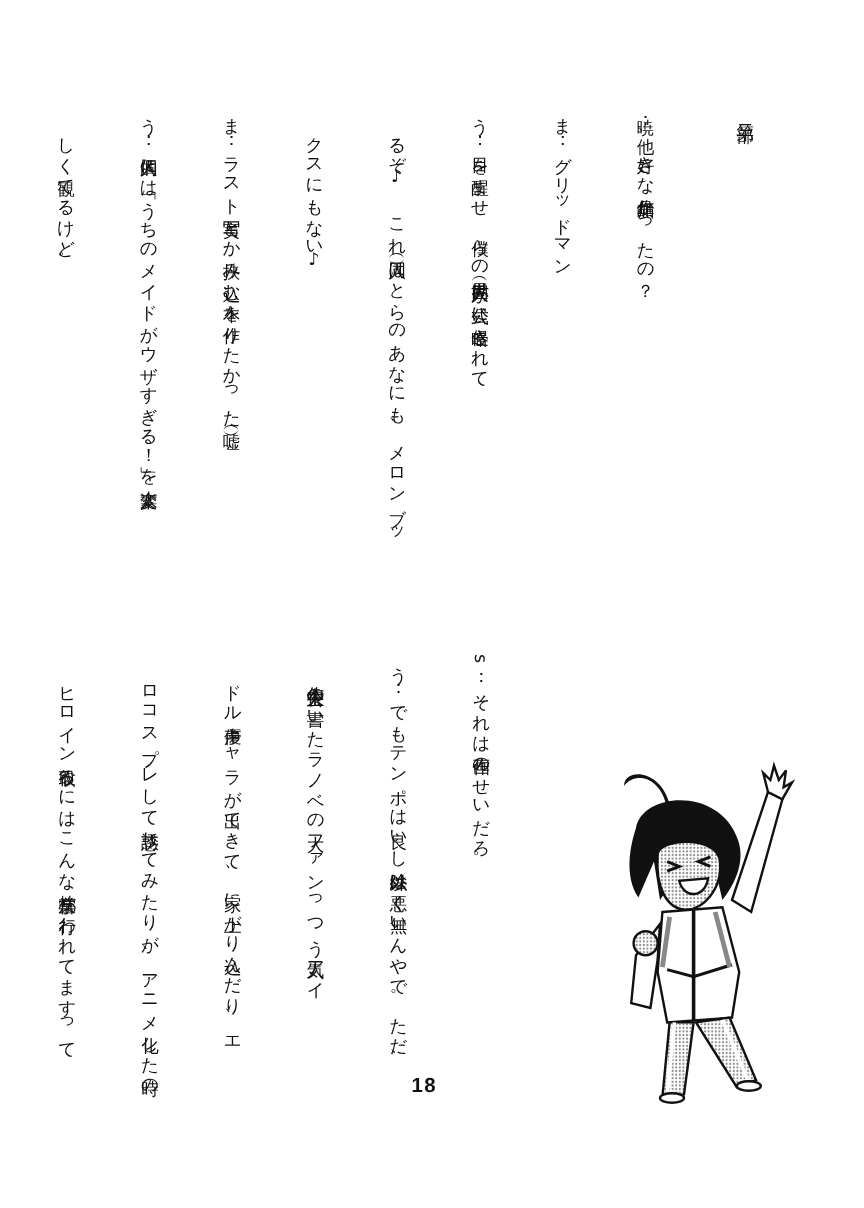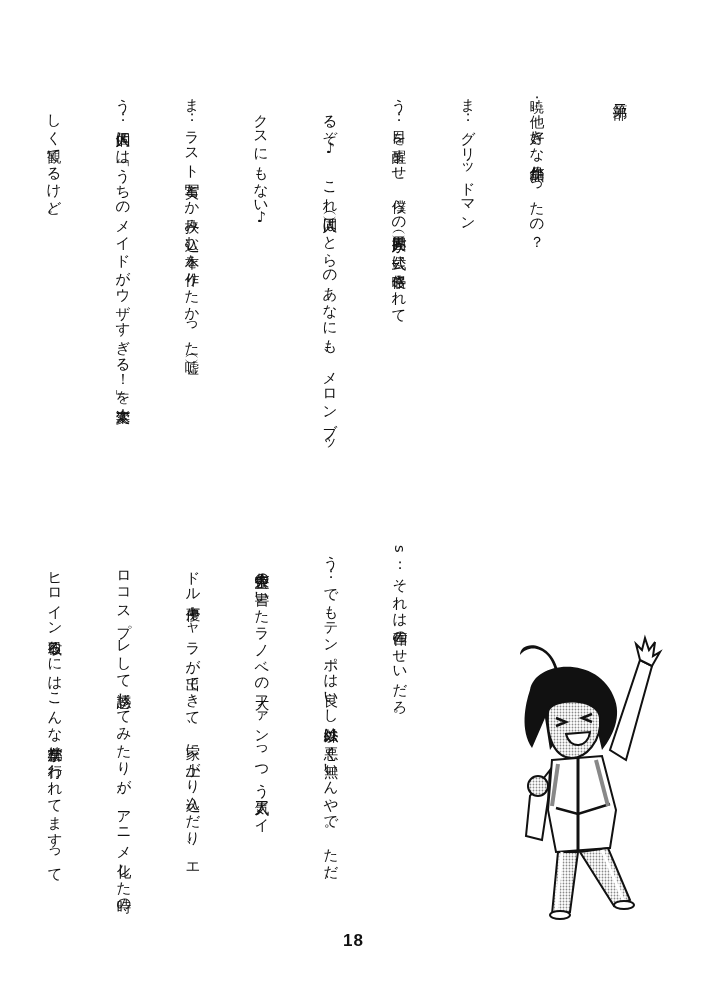--- a/index.html
+++ b/index.html
@@ -47,21 +47,21 @@
     }
     .line {
       display: block;
     }
     .line.cont {
       padding-top: 1.1em;
     }
     .page-number {
       position: absolute;
       left: 343px;
-      top: 931px;
+      top: 895px;
       font-family: "Liberation Sans", sans-serif;
       font-weight: bold;
       font-size: 17px;
       letter-spacing: 1px;
       text-align: center;
     }
     .illustration {
       position: absolute;
       left: 490px;
       top: 600px;

